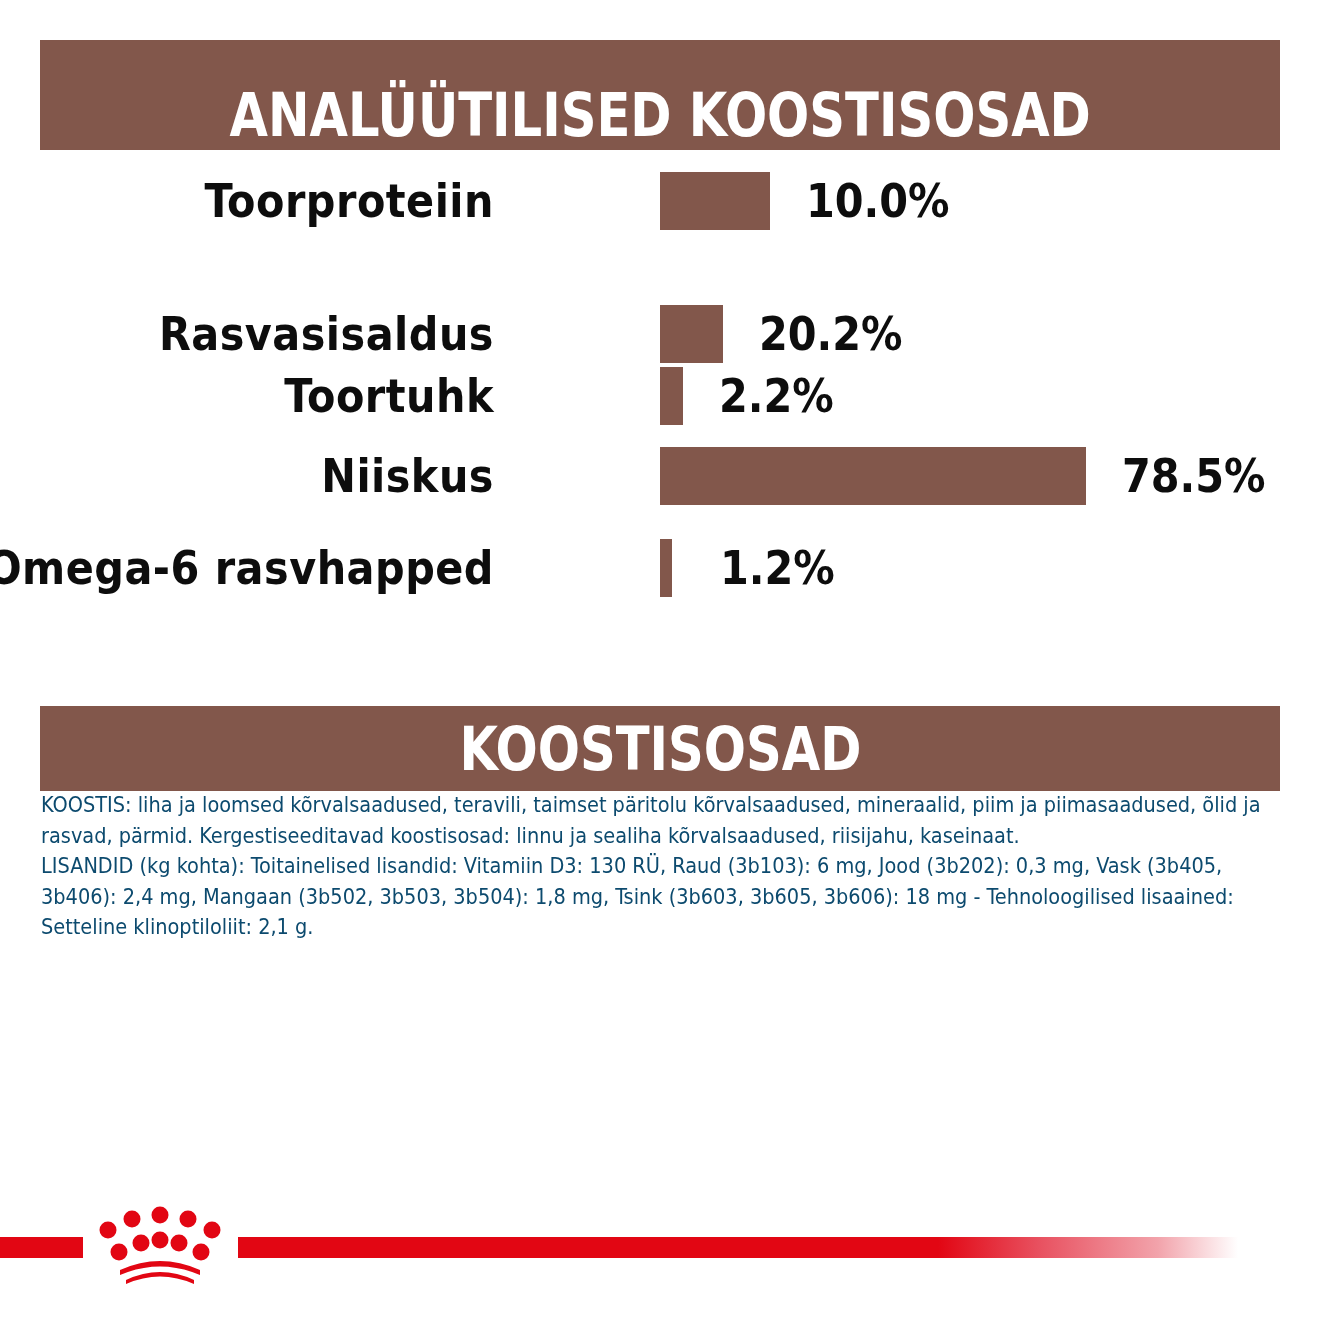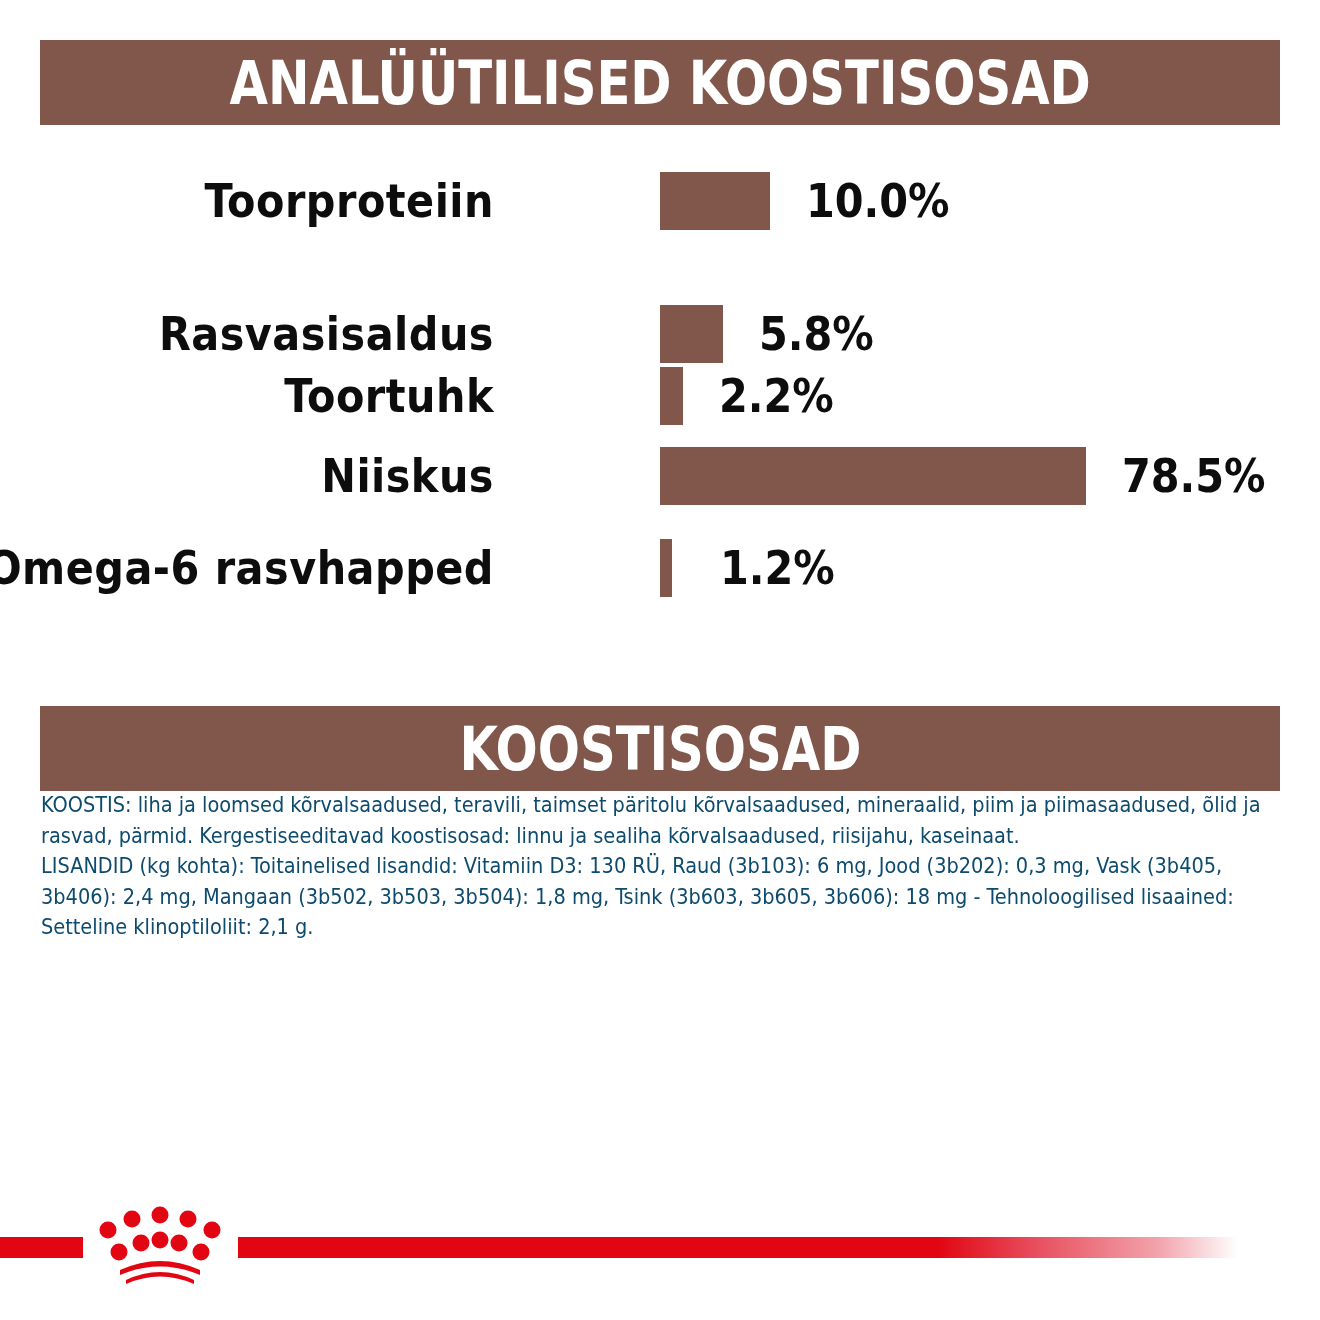--- a/index.html
+++ b/index.html
@@ -2,21 +2,21 @@
 <html><head>
 <meta charset="utf-8">
 <style>
   html, body { margin: 0; padding: 0; background: #ffffff; }
   body { width: 1320px; height: 1320px; position: relative; overflow: hidden;
          font-family: "DejaVu Sans Condensed", "DejaVu Sans", sans-serif; color: #0d0d0d; }
   .band { position: absolute; left: 40px; width: 1240px; background: #82574b;
           color: #ffffff; display: flex; align-items: center; justify-content: center;
           font-weight: bold; letter-spacing: 0px; }
   .band span { display: inline-block; transform: scaleX(0.92); }
-  #band1 { top: 40px; height: 85px; font-size: 60px; }
+  #band1 { top: 40px; height: 110px; font-size: 60px; align-items: flex-end; }
   #band2 { top: 706px; height: 85px; font-size: 60px; }
   .row { position: absolute; left: 0; width: 1188px; height: 58px; }
   .row .label { position: absolute; right: 694px; top: 0; height: 58px; line-height: 58px;
                 font-size: 46px; font-weight: bold; white-space: nowrap; letter-spacing: 0.5px; }
   .row .bar { position: absolute; left: 660px; top: 0; height: 58px; background: #82574b; }
   .row .value { position: absolute; top: 0; height: 58px; line-height: 58px;
                 font-size: 46px; font-weight: bold; white-space: nowrap; }
   #ingredients { position: absolute; left: 41px; top: 790px; width: 1240px;
                  font-size: 21.5px; line-height: 30.5px; color: #0c4a6e;
                  font-family: "DejaVu Sans Condensed", "DejaVu Sans", sans-serif; }
@@ -35,21 +35,21 @@
 
 <div>
   <div class="row" style="top:172px;">
     <div class="label">Toorproteiin</div>
     <div class="bar" style="width:110px;"></div>
     <div class="value" style="left:806px;">10.0%</div>
   </div>
   <div class="row" style="top:264px;margin-top:41px;">
     <div class="label">Rasvasisaldus</div>
     <div class="bar" style="width:63px;"></div>
-    <div class="value" style="left:759px;">5.8%</div>
+    <div class="value" style="left:759px;">20.2%</div>
   </div>
   <div class="row" style="top:367px;">
     <div class="label">Toortuhk</div>
     <div class="bar" style="width:23px;"></div>
     <div class="value" style="left:719px;">2.2%</div>
   </div>
   <div class="row" style="top:447px;">
     <div class="label">Niiskus</div>
     <div class="bar" style="width:426px;"></div>
     <div class="value" style="left:1122px;">78.5%</div>

